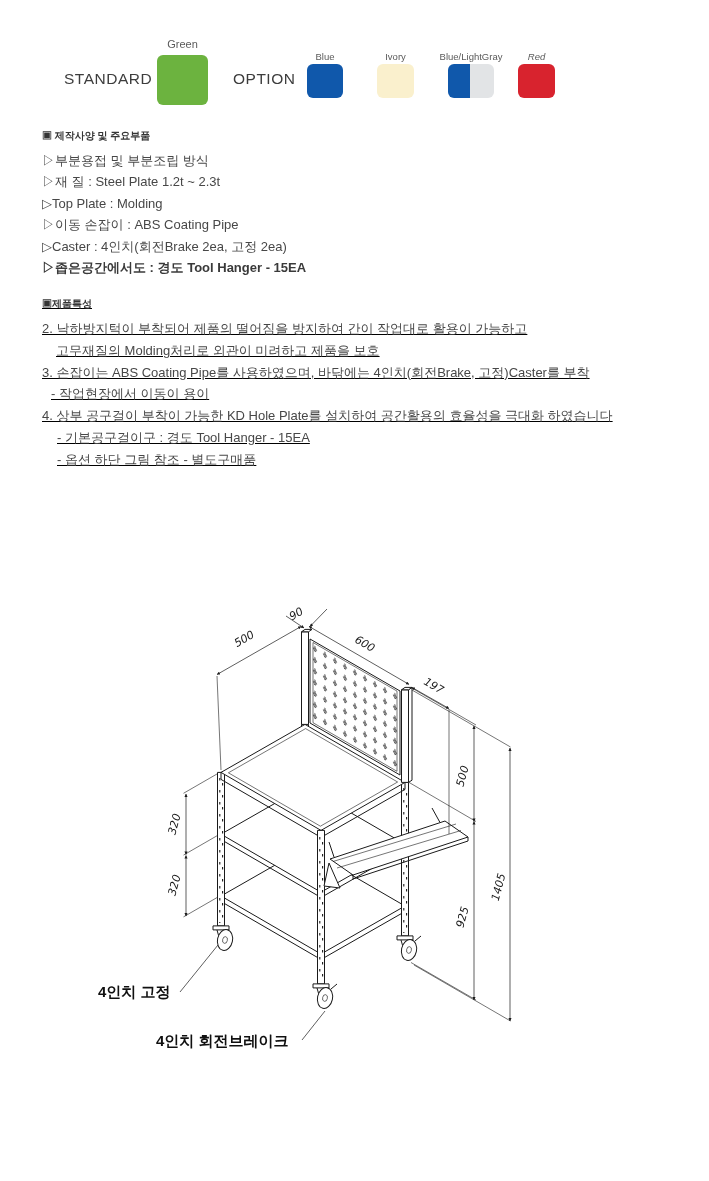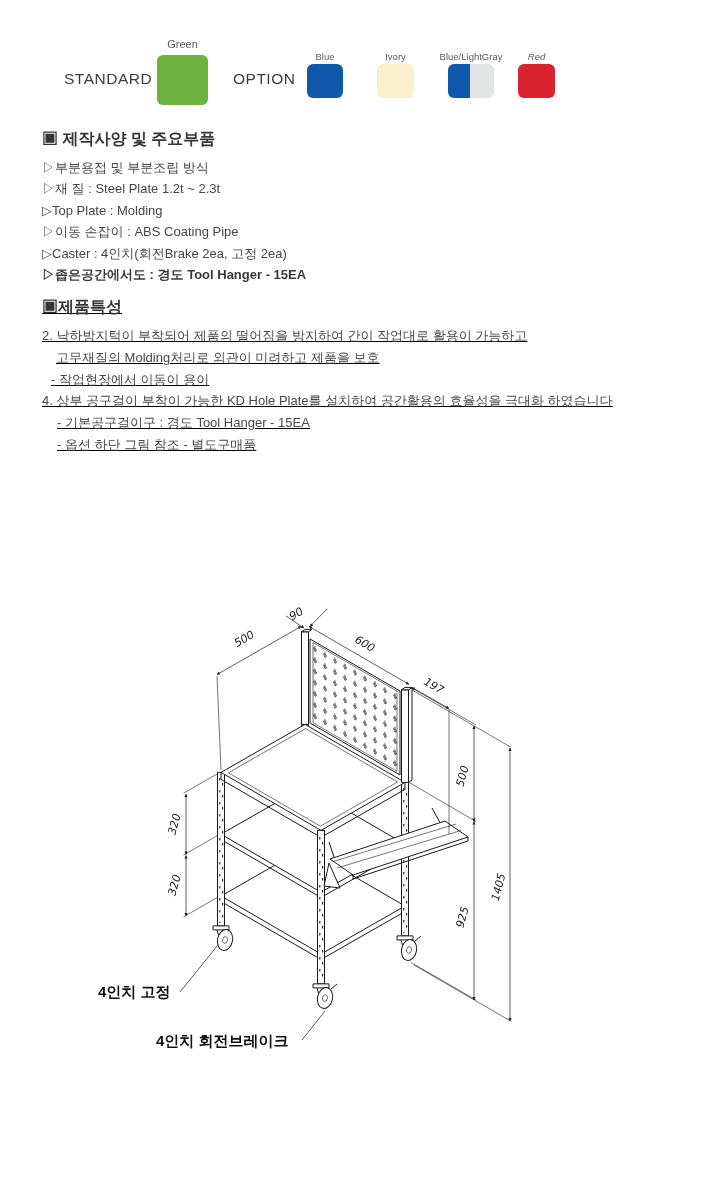--- a/index.html
+++ b/index.html
@@ -17,21 +17,21 @@
   .sw-green { background:#6cb33f; }
   .sw-blue { background:#1058ab; }
   .sw-ivory { background:#faf0cd; }
   .sw-red { background:#d8232e; }
   .sw-combo { display:flex; border-radius:6px; overflow:hidden; }
   .sw-combo .half-blue { width:22px; height:100%; background:#1058ab; }
   .sw-combo .half-gray { width:24px; height:100%; background:#e2e4e6; }
 
   
   .sec { position:absolute; left:42px; }
-  .sec-h { font-size:16px; font-weight:bold; color:#353535; margin-bottom:7px; }
+  .sec-h { font-size:10px; font-weight:bold; color:#353535; margin-bottom:7px; }
   .spec-li { font-size:13px; color:#474747; line-height:21.4px; }
   .spec-li.bold { font-weight:bold; color:#3a3a3a; }
   .feat-li { font-size:13px; color:#474747; line-height:21.8px; }
   .ind-a { padding-left:14px; }
   .ind-b { padding-left:9px; }
   .ind-c { padding-left:15px; }
 
   
   .drawing { position:absolute; left:80px; top:585px; width:465px; height:500px; }
   .ln   { stroke:#1a1a1a; stroke-width:1; fill:none; stroke-linejoin:round; }
@@ -80,20 +80,21 @@
     <div class="spec-li">▷Top Plate : Molding</div>
     <div class="spec-li">▷이동 손잡이 : ABS Coating Pipe</div>
     <div class="spec-li">▷Caster : 4인치(회전Brake 2ea, 고정 2ea)</div>
     <div class="spec-li bold">▷좁은공간에서도 : 경도 Tool Hanger - 15EA</div>
   </section>
 
   <section class="sec" style="top:297px; width:645px;text-decoration:underline;">
     <div class="sec-h">▣제품특성</div>
     <div class="feat-li">2. 낙하방지턱이 부착되어 제품의 떨어짐을 방지하여 간이 작업대로 활용이 가능하고</div>
     <div class="feat-li ind-a">고무재질의 Molding처리로 외관이 미려하고 제품을 보호</div>
+    <div class="feat-li">3. 손잡이는 ABS Coating Pipe를 사용하였으며, 바닦에는 4인치(회전Brake, 고정)Caster를 부착</div>
     <div class="feat-li ind-b">- 작업현장에서 이동이 용이</div>
     <div class="feat-li">4. 상부 공구걸이 부착이 가능한 KD Hole Plate를 설치하여 공간활용의 효율성을 극대화 하였습니다</div>
     <div class="feat-li ind-c">- 기본공구걸이구 : 경도 Tool Hanger - 15EA</div>
     <div class="feat-li ind-c">- 옵션 하단 그림 참조 - 별도구매품</div>
   </section>
 
   <svg class="drawing" viewBox="0 0 465 500">
     <defs>
       <marker id="ar" viewBox="0 0 10 10" refX="9.5" refY="5" markerWidth="8" markerHeight="4.5" orient="auto-start-reverse">
         <path d="M0 0 L10 5 L0 10 Z" fill="#1a1a1a"></path>

